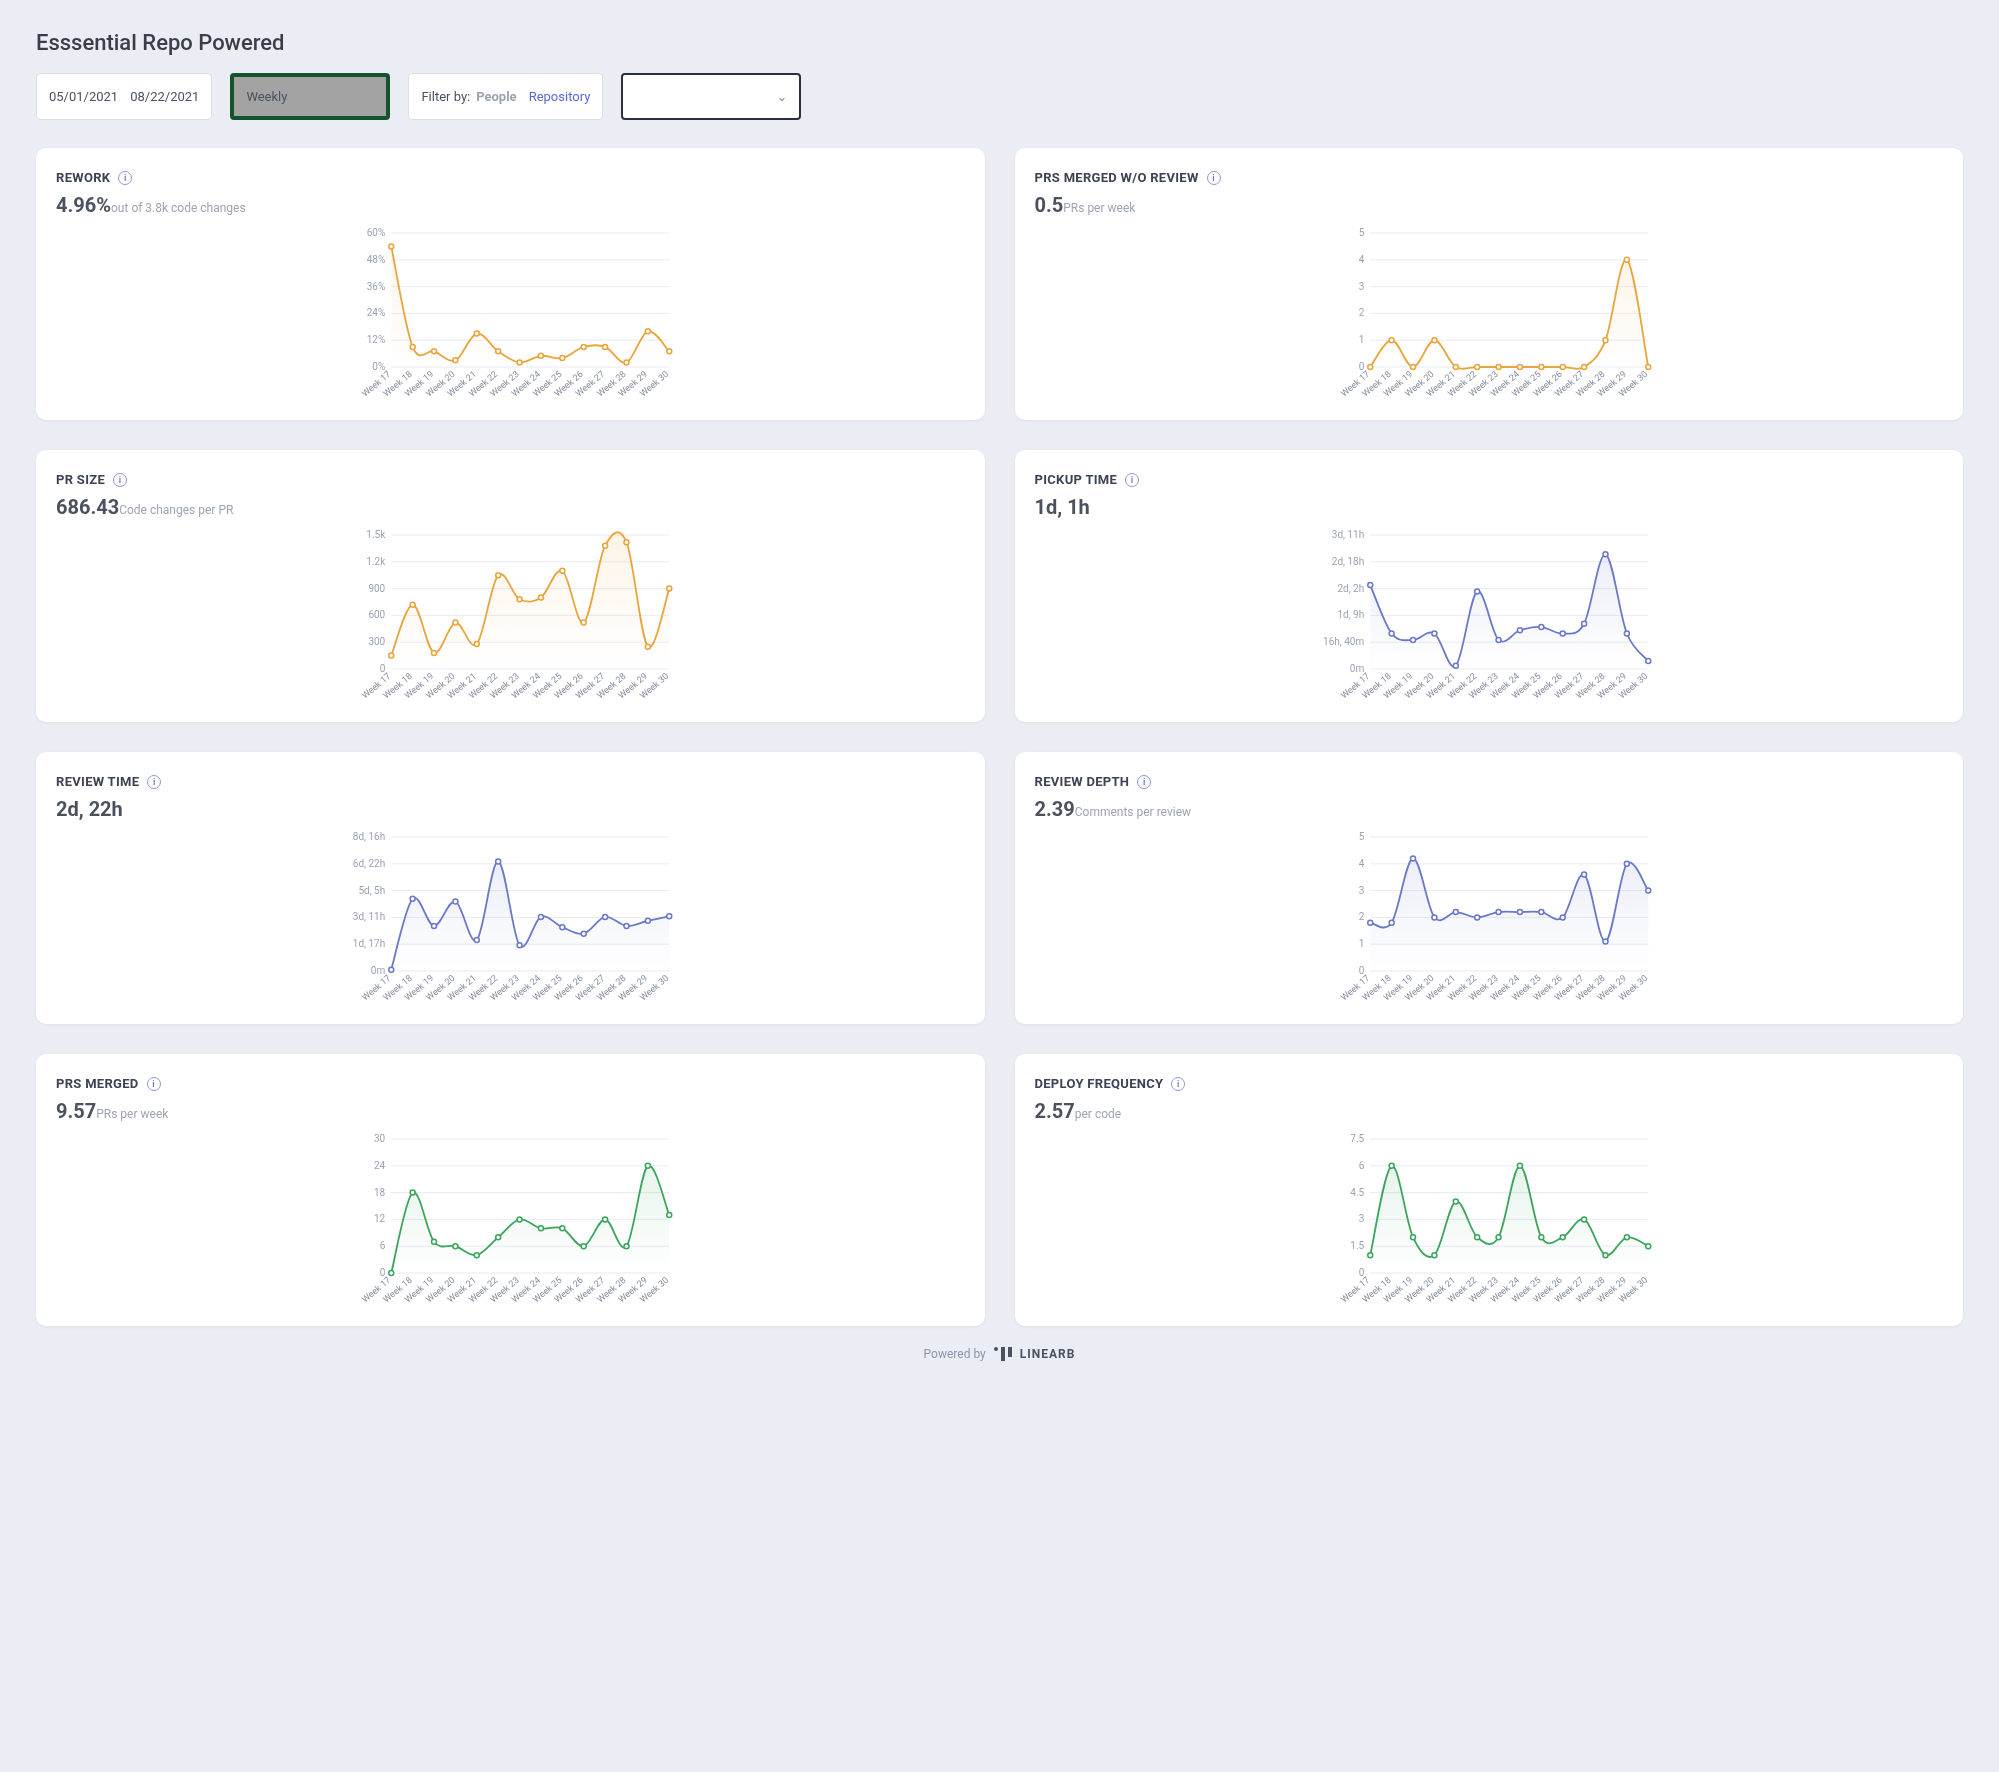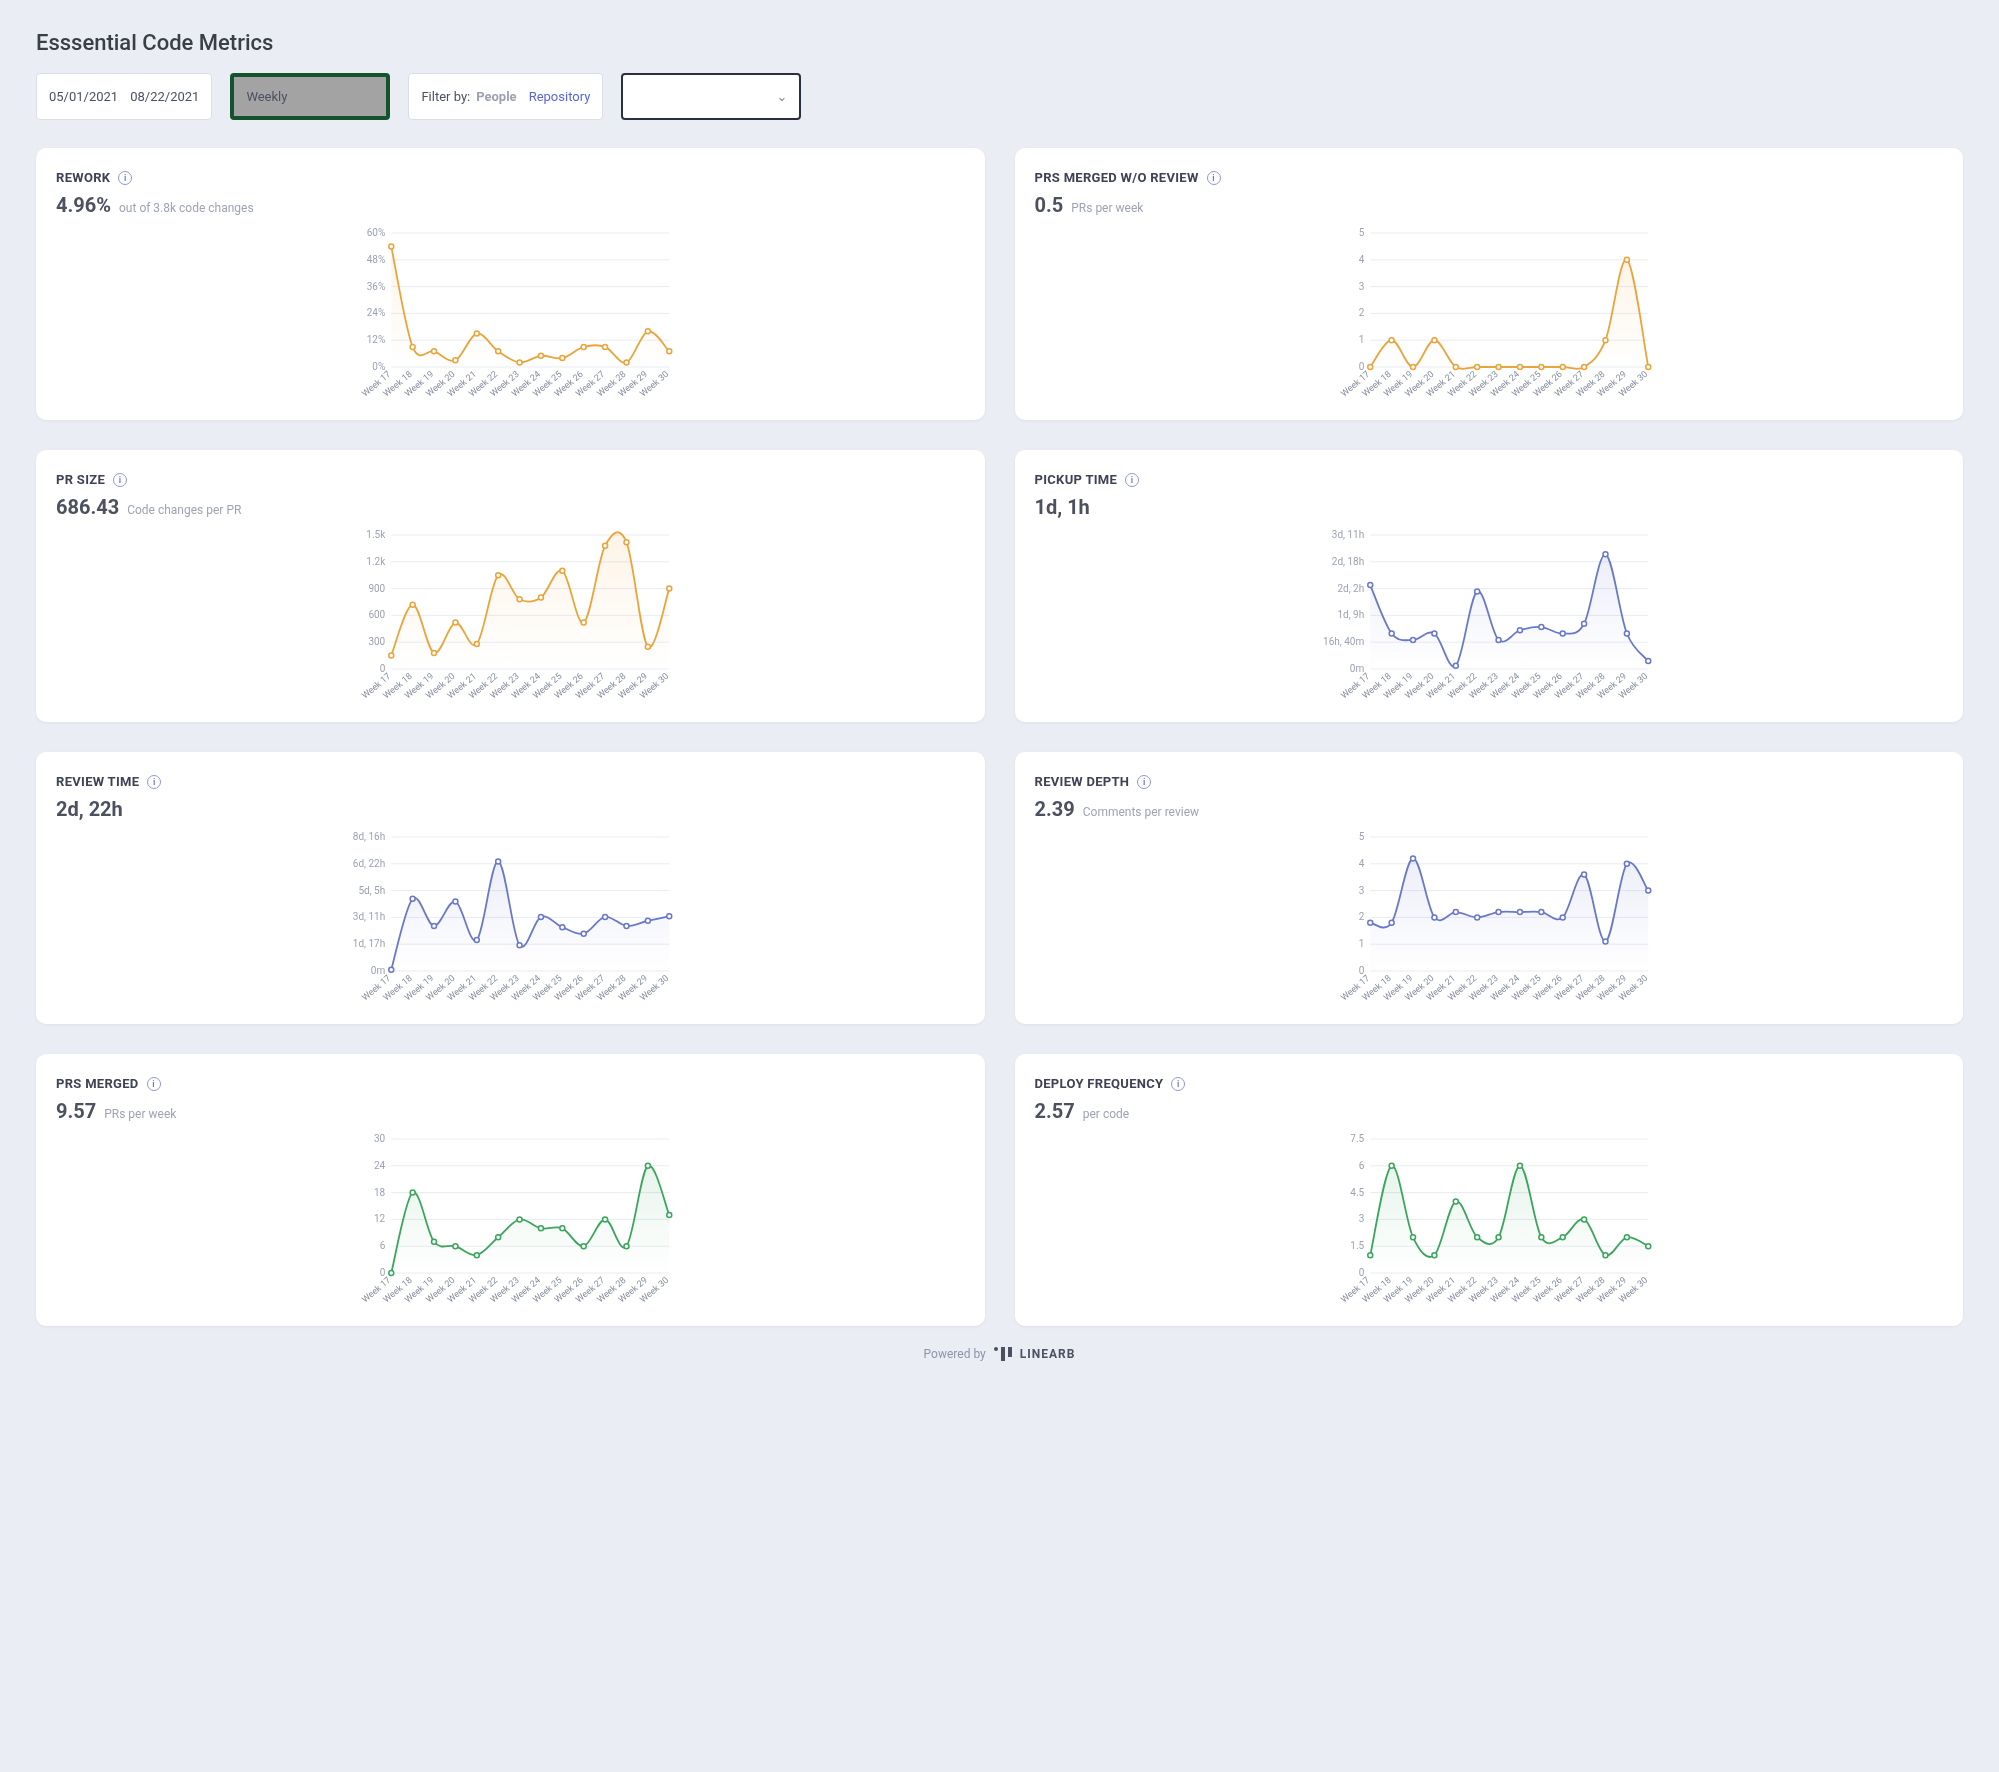--- a/index.html
+++ b/index.html
@@ -65,21 +65,21 @@
   .info-icon {
     width:14px;height:14px;border:1px solid #8e98d8;border-radius:50%;
     display:inline-flex;align-items:center;justify-content:center;
     font-size:9px;color:#6e78c4;font-weight:600;
   }
   .card-value {
     margin-top:8px;
     font-size: 20px;
     font-weight: 700;
     color:#4b515e;
-    display:flex;align-items:baseline;gap:8px;
+    display:flex;align-items:baseline;gap:0;
   }
   .card-value .sub {
     font-size: 12px;
     font-weight: 400;
     color:#9da4b3;
   }
   .chart-wrap {
     margin-top:10px;
     flex:1;
     position:relative;
@@ -104,21 +104,21 @@
     font-weight:700;letter-spacing:1px;color:#4b5160;
     display:inline-flex;align-items:flex-start;gap:4px;
   }
   .footer-logo .dot { width:4px;height:4px;background:#4b5160;display:inline-block;border-radius:50%; }
   .footer-logo .bar { width:4px;height:14px;background:#4b5160;display:inline-block;margin-left:-1px; }
 
 </style>
 </head>
 <body>
 
-<h1>Esssential Code Metrics</h1>
+<h1>Esssential Repo Powered</h1>
 
 <div class="controls">
   <div class="ctrl">
     <span>05/01/2021</span>
     <span style="width:12px"></span>
     <span>08/22/2021</span>
   </div>
   <div class="ctrl sel">
     <span>Weekly</span>
   </div>

